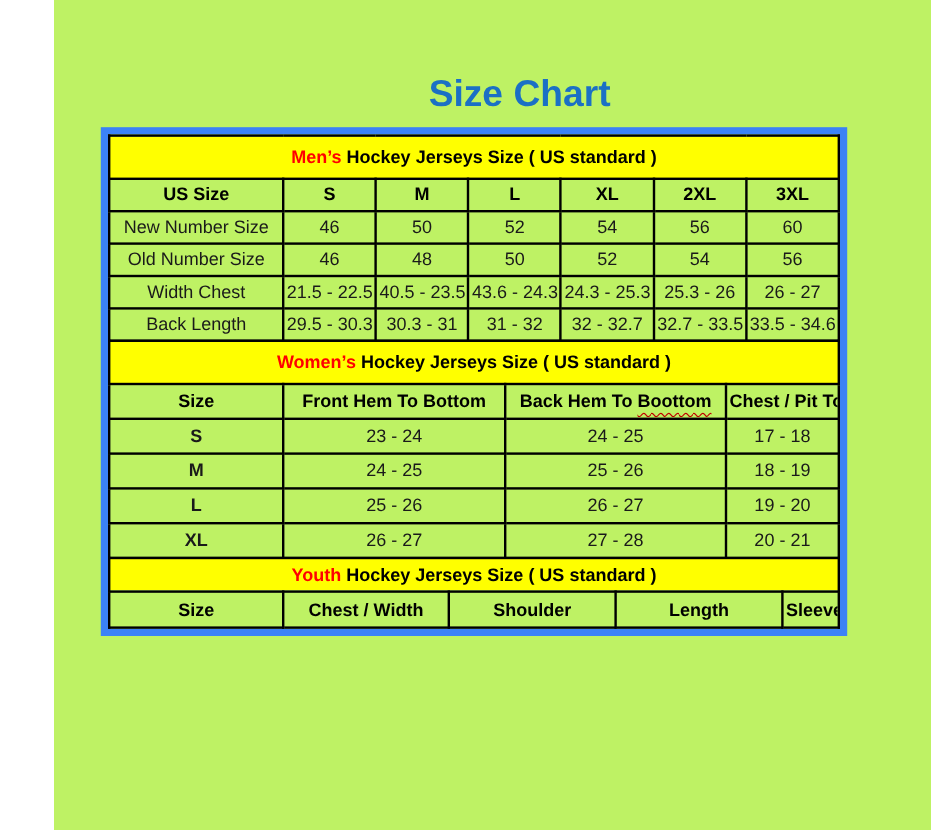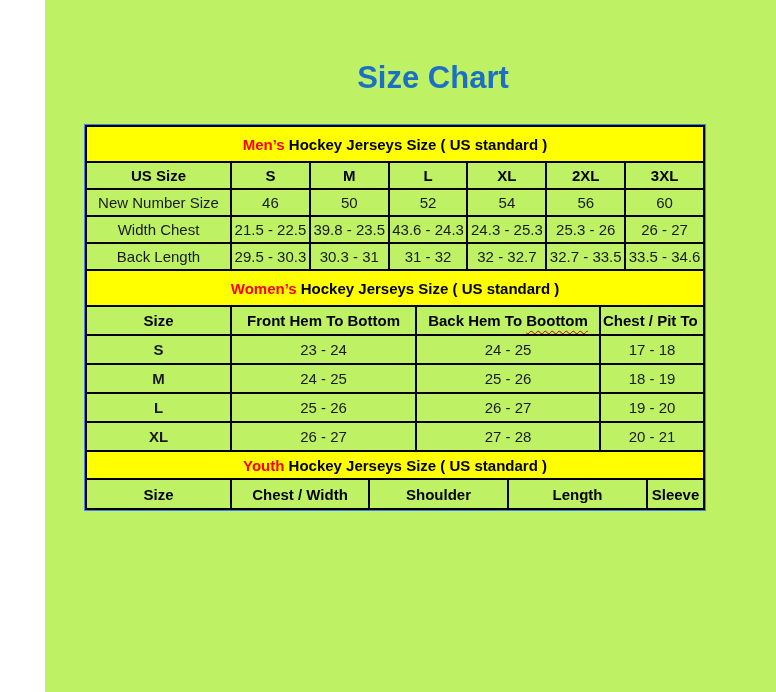--- a/index.html
+++ b/index.html
@@ -22,24 +22,24 @@
     text-align: center;
     font-size: 31px;
     line-height: 1;
     font-weight: bold;
     color: var(--title-blue, #1B70C5);
     letter-spacing: 0px;
   }
   .chart-wrap {
     position: absolute;
     left: 39px;
-    top: 124px;
+    top: 106px;
     width: 622px;
     box-sizing: border-box;
-    border: 1px solid #3b82f6;
+    border: 6px solid #3b82f6;
   }
   table.sec {
     width: 100%;
     border-collapse: collapse;
     table-layout: fixed;
   }
   table.sec + table.sec {
     margin-top: -2px;
   }
   table.sec td {
@@ -108,23 +108,32 @@
       <tr class="bodyrow">
         <td>New Number Size</td>
         <td>46</td>
         <td>50</td>
         <td>52</td>
         <td>54</td>
         <td>56</td>
         <td>60</td>
       </tr>
       <tr class="bodyrow">
+        <td>Old Number Size</td>
+        <td>46</td>
+        <td>48</td>
+        <td>50</td>
+        <td>52</td>
+        <td>54</td>
+        <td>56</td>
+      </tr>
+      <tr class="bodyrow">
         <td>Width Chest</td>
         <td>21.5 - 22.5</td>
-        <td>39.8 - 23.5</td>
+        <td>40.5 - 23.5</td>
         <td>43.6 - 24.3</td>
         <td>24.3 - 25.3</td>
         <td>25.3 - 26</td>
         <td>26 - 27</td>
       </tr>
       <tr class="bodyrow">
         <td>Back Length</td>
         <td>29.5 - 30.3</td>
         <td>30.3 - 31</td>
         <td>31 - 32</td>

